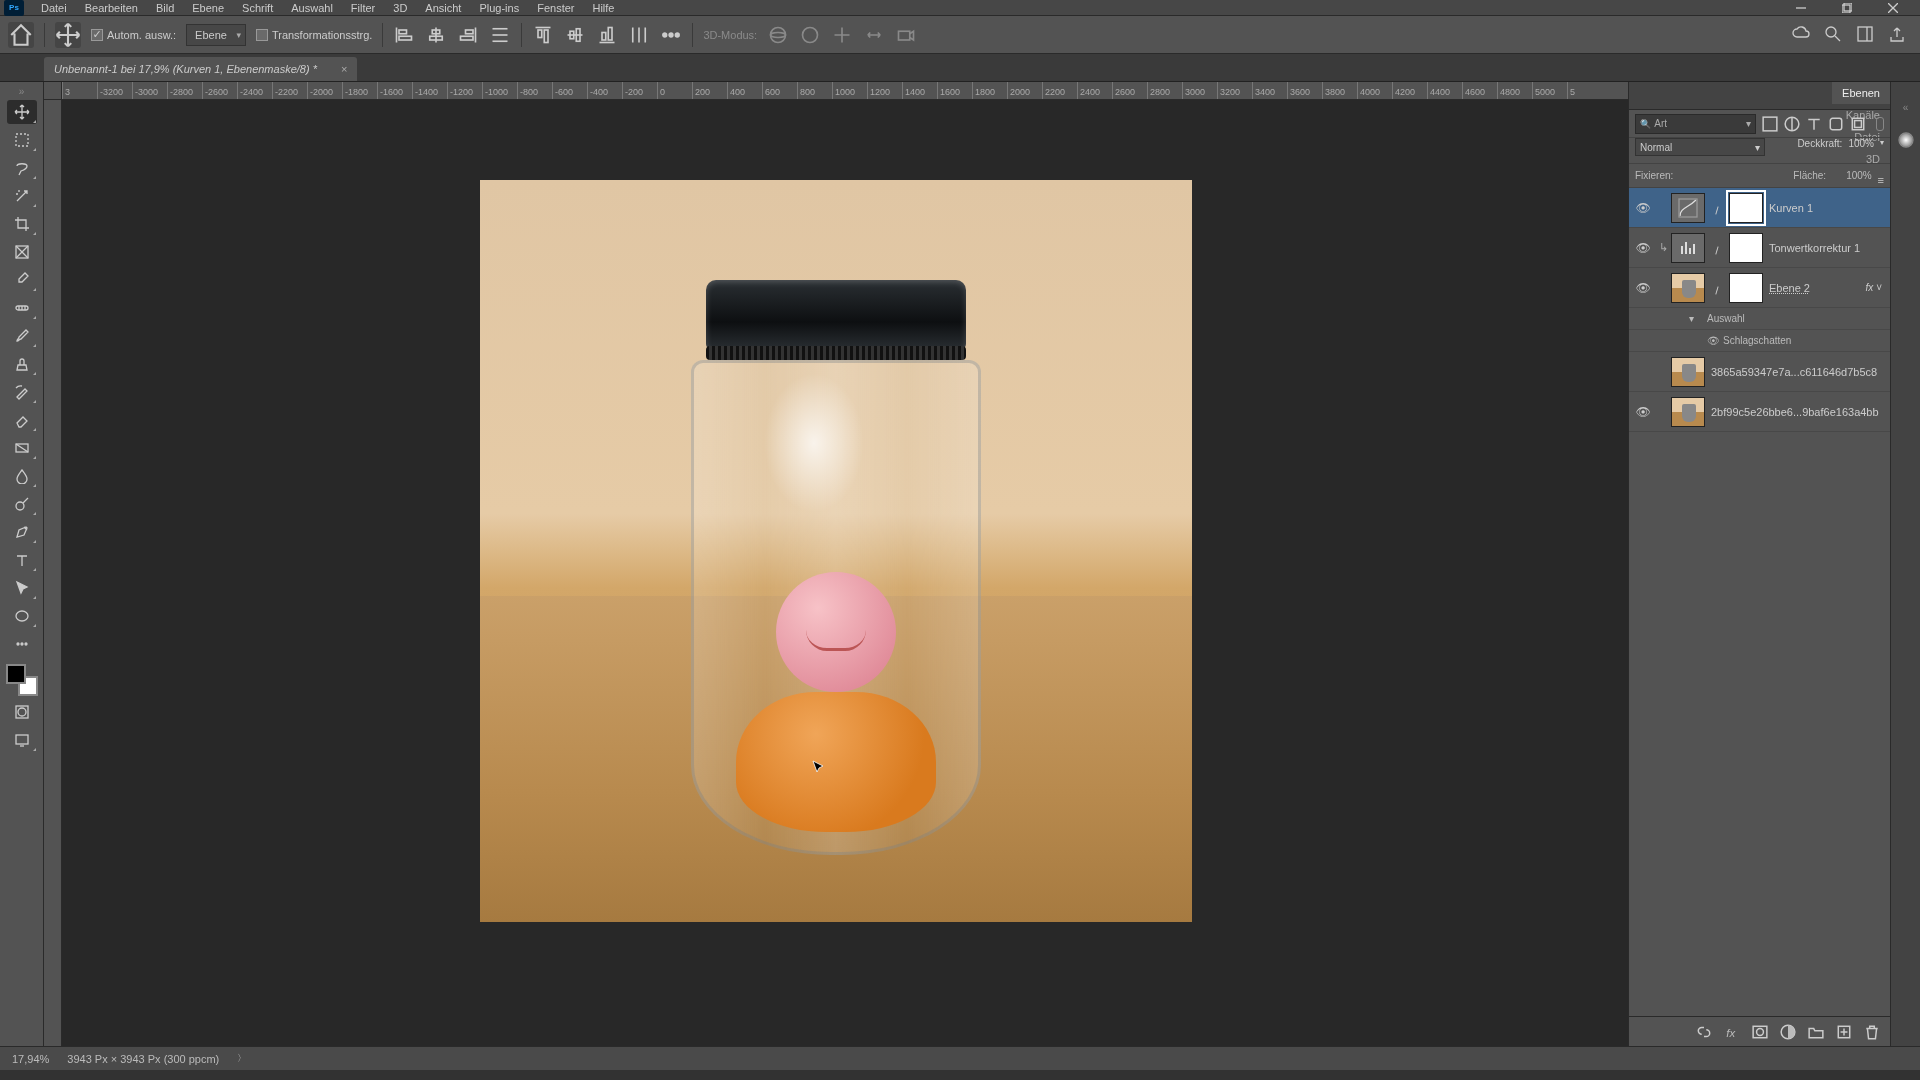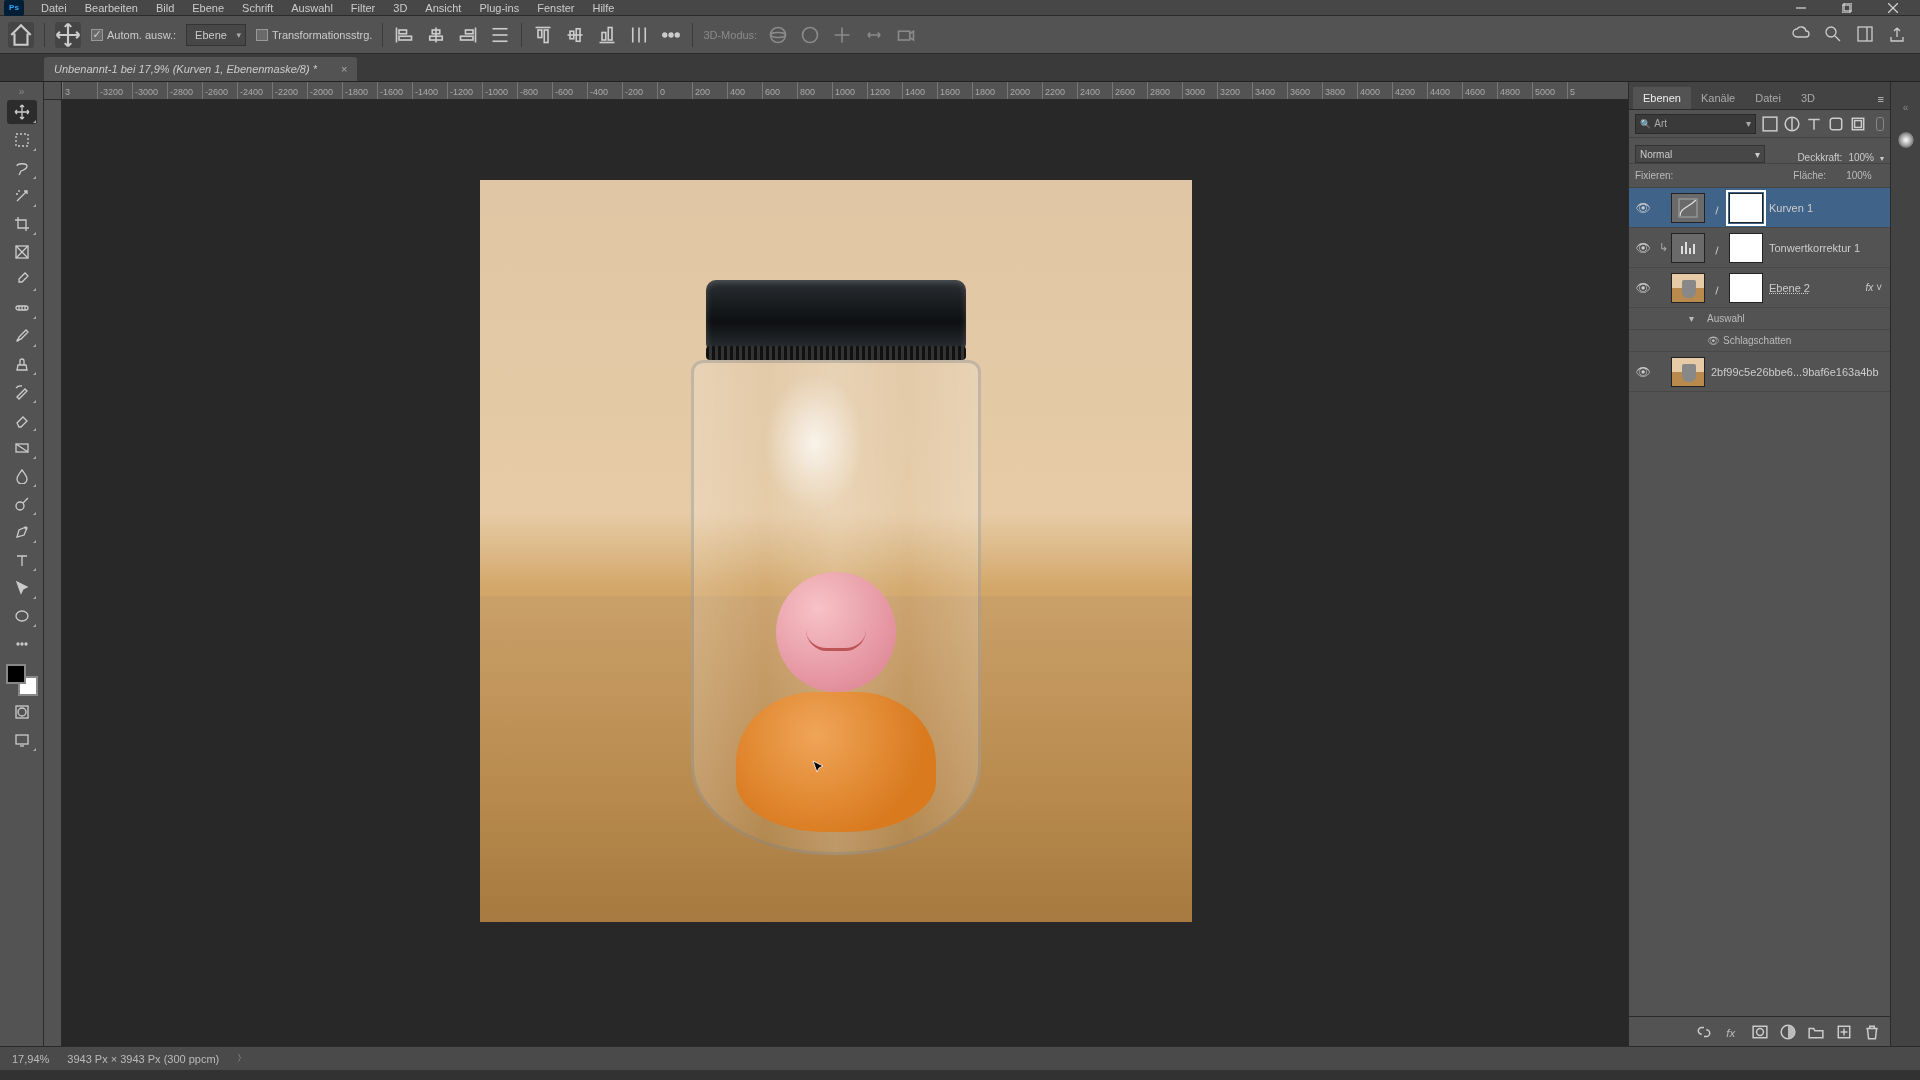--- a/index.html
+++ b/index.html
@@ -56,27 +56,27 @@
 .glass { width:290px; height:495px; margin:10px auto 0; border-radius: 12px 12px 140px 140px / 12px 12px 90px 90px; background: linear-gradient(90deg, rgba(255,255,255,0.18) 0%, rgba(220,230,235,0.05) 25%, rgba(255,255,255,0.18) 50%, rgba(220,230,235,0.05) 75%, rgba(255,255,255,0.18) 100%); border:3px solid rgba(120,130,135,0.35); position:relative; overflow:hidden; }
 .glass::before { content:""; position:absolute; top:10px; left:70px; width:100px; height:140px; background: radial-gradient(ellipse at center, rgba(255,255,255,0.75) 0%, transparent 70%); border-radius:50%; }
 .figure { position:absolute; bottom:20px; left:50%; transform:translateX(-50%); width:210px; height:260px; }
 .robe { position:absolute; bottom:0; left:5px; right:5px; height:140px; background: radial-gradient(circle at 40% 30%, #f0a558, #d97a1e 70%); border-radius: 80px 80px 90px 90px / 70px 70px 50px 50px; }
 .head { position:absolute; top:0; left:50%; transform:translateX(-50%); width:120px; height:120px; background: radial-gradient(circle at 35% 30%, #f7c2c7, #e08a98 80%); border-radius:50%; }
 .head::after { content:""; position:absolute; top:58px; left:30px; width:60px; height:18px; border-bottom:3px solid #b55; border-radius:0 0 40px 40px; }
 .cursor-pt { position:absolute; width:14px; height:14px; }
 
 .right-dock { width:262px; background:#535353; border-left:1px solid #2a2a2a; display:flex; flex-direction:column; }
 .collapsed-bar { width:30px; background:#434343; border-left:1px solid #2a2a2a; display:flex; flex-direction:column; align-items:center; padding-top:20px; gap:18px; }
-.panel-tabs { height:28px; display:flex; align-items:flex-end; background:#434343; border-bottom:1px solid #2a2a2a; padding-left:4px; }
+.panel-tabs { height:28px; display:flex; align-items:flex-end; background:#434343; border-bottom:1px solid #2a2a2a; padding-left:16px;flex-direction:column; }
 .ptab { padding:5px 10px; font-size:11px; color:#aaa; }
 .ptab.active { background:#535353; color:#eee; }
 .panel-toolbar { height:28px; display:flex; align-items:center; padding:0 6px; gap:6px; border-bottom:1px solid #434343; }
 .panel-search { flex:1; height:20px; background:#3a3a3a; border:1px solid #2a2a2a; display:flex; align-items:center; padding:0 4px; font-size:10px; color:#aaa; }
 .panel-search::before { content:"🔍"; font-size:9px; margin-right:3px; }
-.layer-opts { height:26px; display:flex; align-items:flex-end; padding:0 6px; gap:6px; font-size:10px; border-bottom:1px solid #434343; }
+.layer-opts { height:26px; display:flex; align-items:flex-start; padding:0 6px; gap:6px; font-size:10px; border-bottom:1px solid #434343; }
 .layer-opts .dd { flex:0 0 130px; height:18px; background:#474747; border:1px solid #333; padding:0 4px; display:flex; align-items:center; font-size:10px; }
 .layer-opts2 { height:24px; display:flex; align-items:center; padding:0 6px; gap:20px; font-size:10px; border-bottom:1px solid #434343; color:#bbb; }
 .lock-ico { width:14px; height:14px; display:flex; align-items:center; justify-content:center; }
 
 .layers { flex:1; overflow:auto; }
 .layer { display:flex; align-items:center; height:40px; padding:0 4px; border-bottom:1px solid #484848; gap:6px; }
 .layer.selected { background:#3f6389; }
 .layer .eye { width:20px; text-align:center; font-size:12px; }
 .layer .thumb { width:34px; height:30px; background:#fff; border:1px solid #222; flex-shrink:0; }
 .layer .thumb.adj { background:#6a6a6a; display:flex; align-items:center; justify-content:center; }
@@ -623,20 +623,26 @@
       <div class="layer sub">
         <span class="chev">▾</span>
         <span>Auswahl</span>
       </div>
       <div class="layer sub">
         <span class="chev"></span>
         <span style="width:10px">👁</span>
         <span style="">Schlagschatten</span>
       </div>
       <div class="layer">
+        <span class="eye" style="opacity:0.2"> </span>
+        <span style="width:6px"></span>
+        <div class="thumb img1"></div>
+        <span class="lname">3865a59347e7a...c611646d7b5c8</span>
+      </div>
+      <div class="layer">
         <span class="eye">👁</span>
         <span style="width:6px"></span>
         <div class="thumb img1"></div>
         <span class="lname">2bf99c5e26bbe6...9baf6e163a4bb</span>
       </div>
     </div>
 
     <div class="panel-footer">
       <div class="pf-ico">
           <svg viewBox="0 0 14 14">

